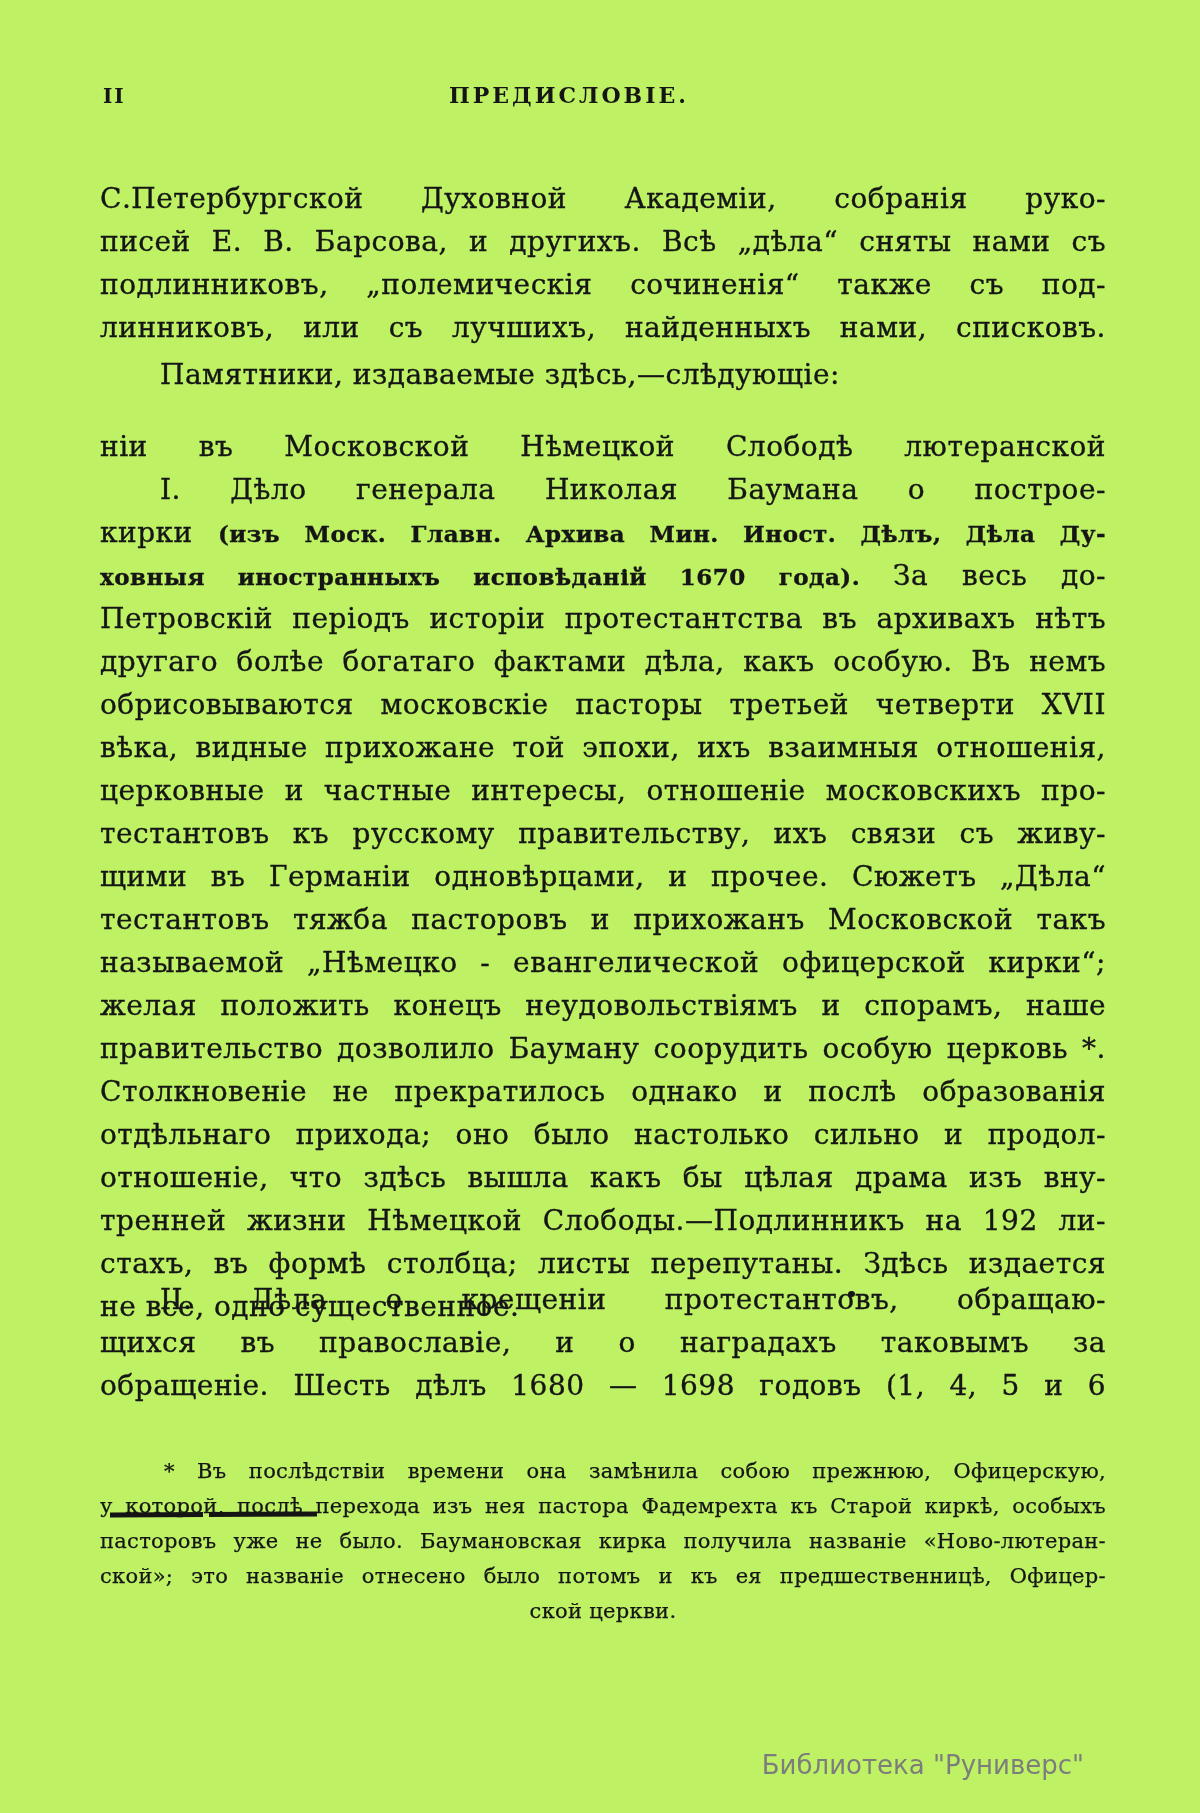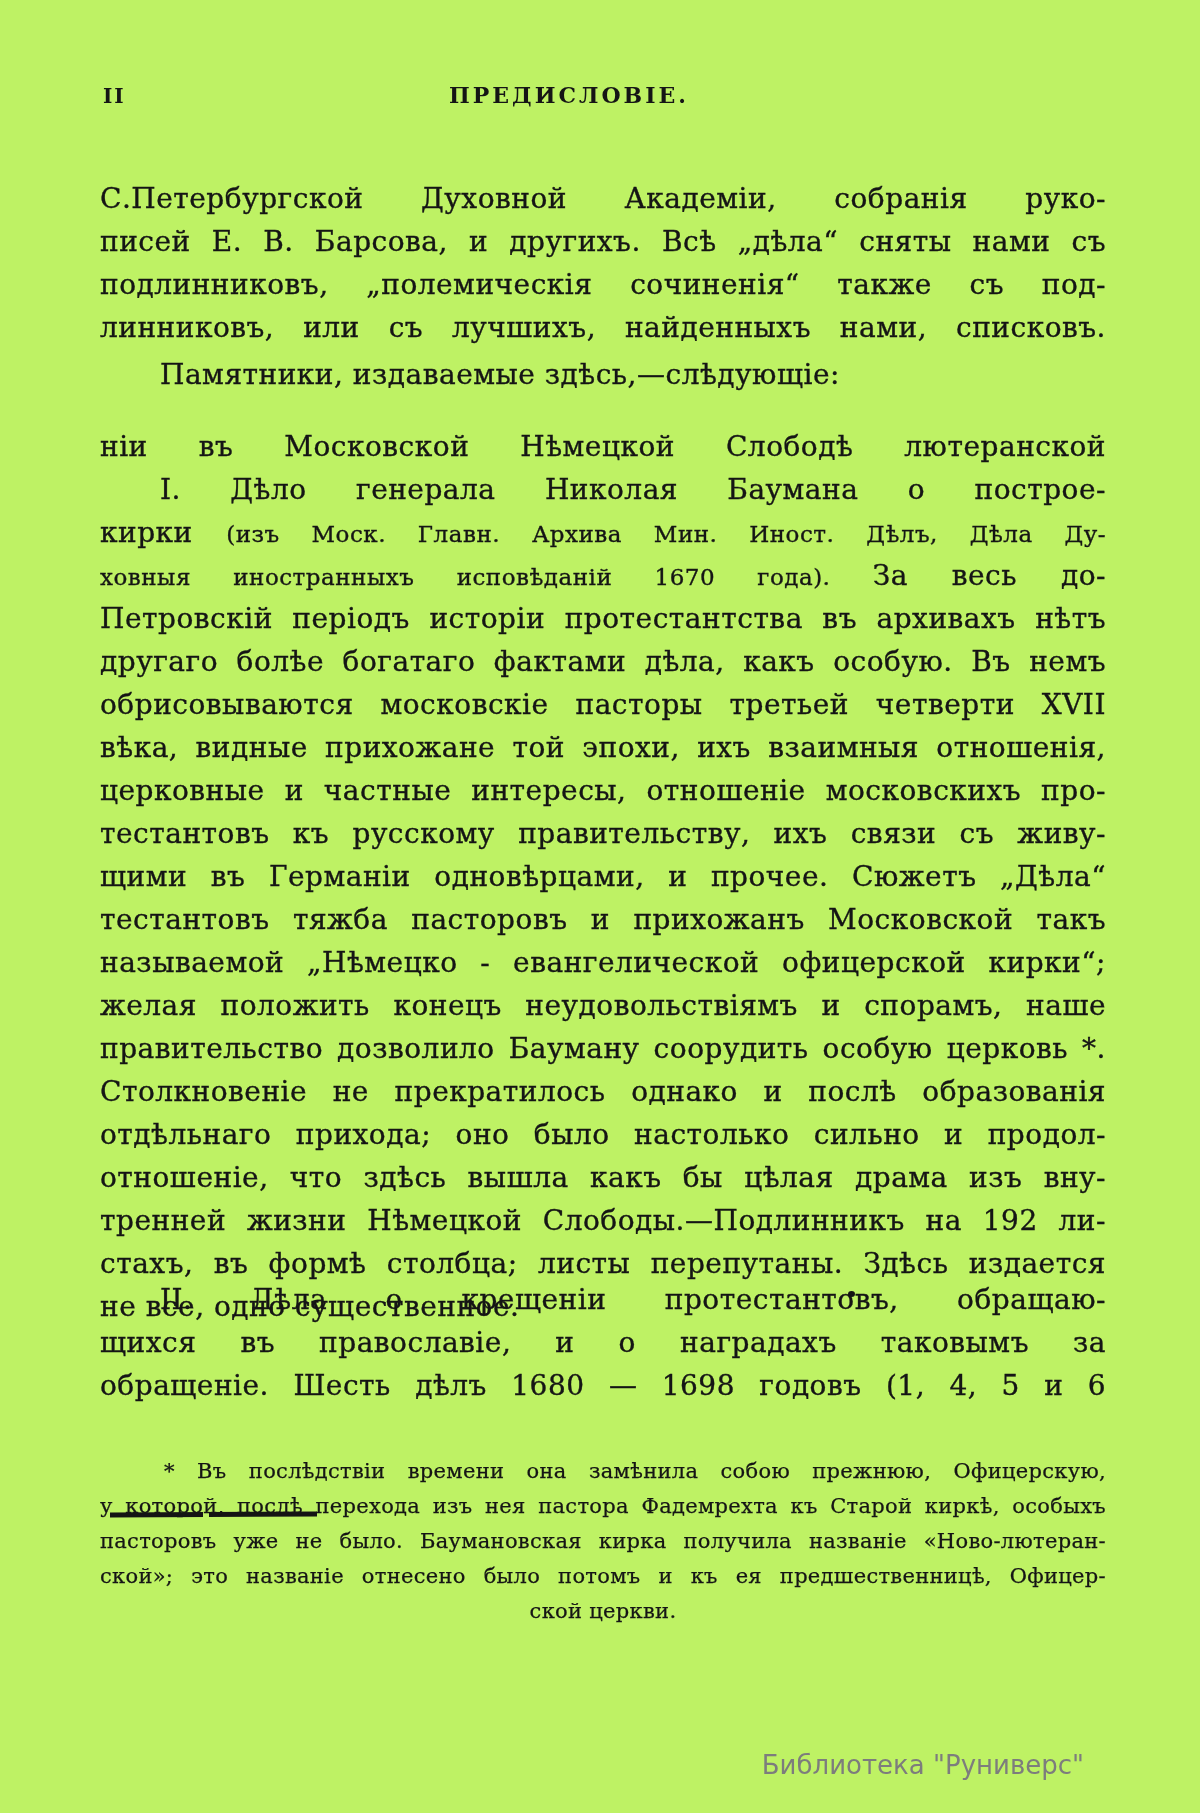--- a/index.html
+++ b/index.html
@@ -24,21 +24,21 @@
   }
   .line{
     font-size:28px;
     line-height:43px;height:43px;
     letter-spacing:.5px;
     -webkit-text-stroke:.35px #151515;
     white-space:normal;
   }
   .j{text-align:justify;text-align-last:justify;}
   .ind{text-indent:60px;}
-  .smalltext{font-size:23px;}
+  .smalltext{font-size:23px;font-weight:bold;}
   .p1{top:137px;margin-top:40px;}
   .p2{top:353px;}
   .p3{top:425px;}
   .p4{top:1278px;}
   .fnrule{
     position:absolute;left:110px;top:1512px;
     width:207px;height:5px;
     background:linear-gradient(to right,#141414 0 45%,transparent 45% 48%,#141414 48% 100%);
     transform:rotate(-.3deg);
   }

